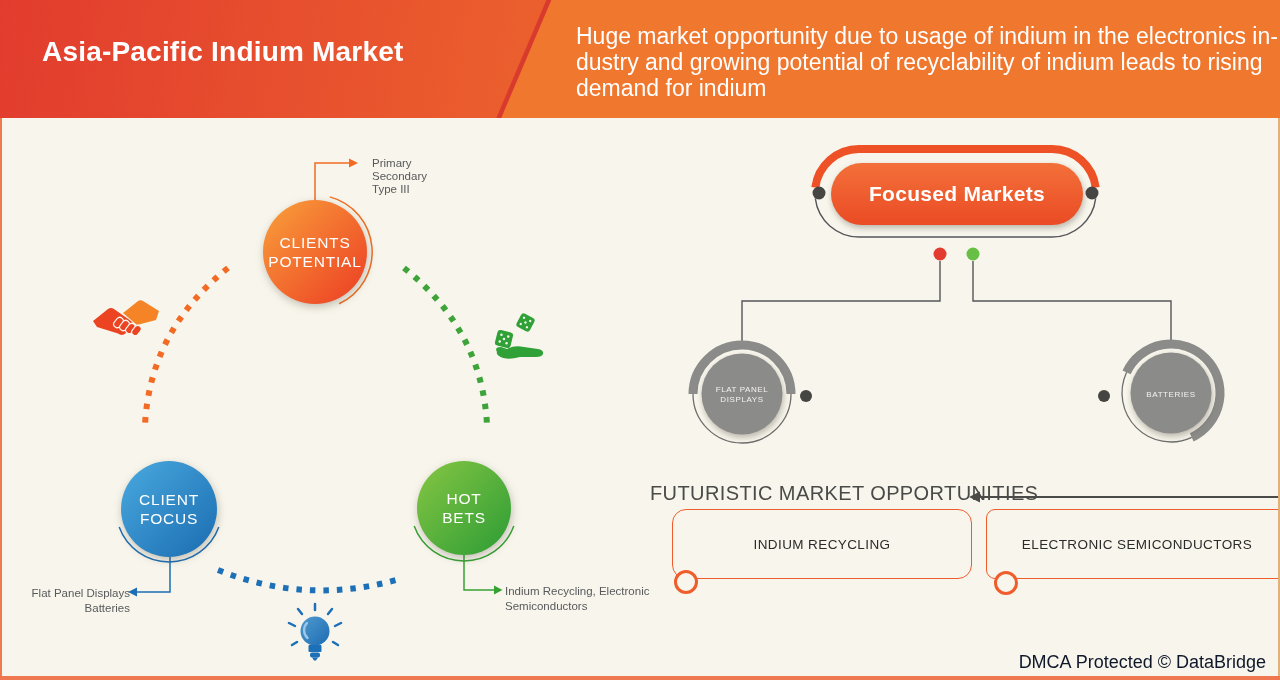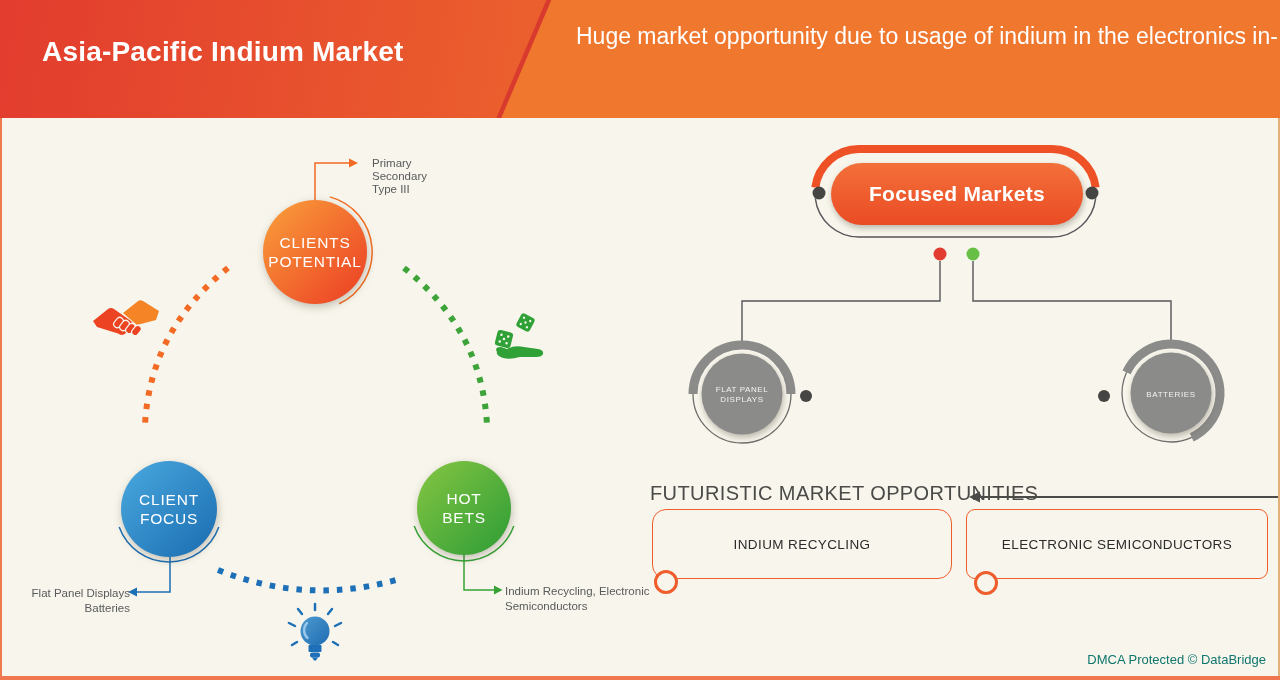--- a/index.html
+++ b/index.html
@@ -23,40 +23,42 @@
   .note{font-size:11.5px;fill:#58595b;}
   .circle-label{fill:#ffffff;font-size:15.5px;letter-spacing:.8px;text-anchor:middle;}
   .node-label{fill:#f4f3ef;font-size:8px;letter-spacing:.6px;text-anchor:middle;}
   .pill-label{fill:#ffffff;font-size:21px;font-weight:bold;letter-spacing:.3px;text-anchor:middle;}
   .shadow-a{filter:drop-shadow(1px 3px 3px rgba(70,60,50,.35));}
   .shadow-b{filter:drop-shadow(1px 3px 4px rgba(70,60,50,.30));}
   
   .fut-heading{position:absolute;left:650px;top:482px;font-size:20px;color:#4a4a48;
     letter-spacing:.4px;font-weight:normal;}
   .opp-box{position:absolute;top:509px;height:70px;border:1.6px solid #ef5d2c;
-    border-radius:14px;display:flex;align-items:center;justify-content:center;box-sizing:border-box;}
+    border-radius:14px;display:flex;align-items:center;justify-content:center;box-sizing:border-box;margin-left:20px;}
   .opp-box .label{font-size:13.5px;color:#2b2b2b;letter-spacing:.4px;font-weight:500;}
   .box-circle{position:absolute;width:18px;height:18px;border-radius:50%;
     border:3px solid #ef5d2c;background:#f8f6ec;}
   
-  .dmca{position:absolute;right:14px;top:652px;font-size:13px;color:#0f766e;}
+  .dmca{position:absolute;right:14px;top:652px;font-size:18px;color:#0f172a;}
   .edge-left{position:absolute;left:0;top:118px;width:2px;height:562px;background:#ef7a4e;}
   .edge-right{position:absolute;right:0;top:118px;width:2px;height:562px;background:#e2b07a;}
   .bottom-bar{position:absolute;left:0;top:676px;width:1280px;height:4px;background:#ef7850;}
 </style>
 </head>
 <body>
 
 <div class="page">
 
   <div class="header">
     <div class="header-slash"></div>
     <div class="header-title">Asia-Pacific Indium Market</div>
     <div class="header-sub">
       <div>Huge market opportunity due to usage of indium in the electronics in-</div>
+      <div>dustry and growing potential of recyclability of indium leads to rising</div>
+      <div>demand for indium</div>
     </div>
   </div>
 
   <svg class="diagram" width="1280" height="562" viewBox="0 0 1280 562">
     <defs>
       <linearGradient id="gradOrange" x1="0" y1="0" x2="1" y2="1">
         <stop offset="0" stop-color="#f9a13b"></stop>
           <stop offset="1" stop-color="#ec3c23"></stop>
       </linearGradient>
       <linearGradient id="gradBlue" x1="0" y1="0" x2="1" y2="1">

